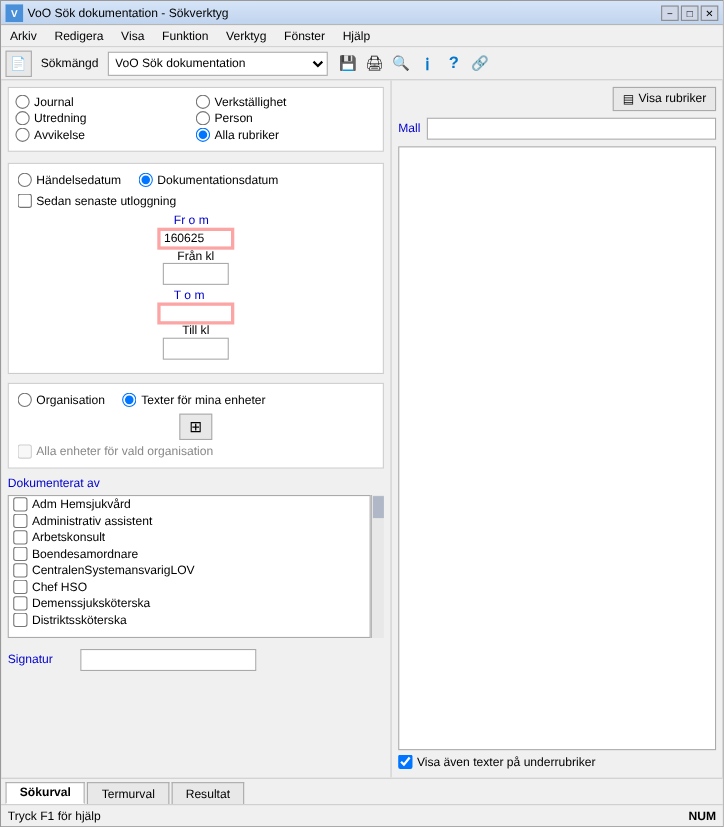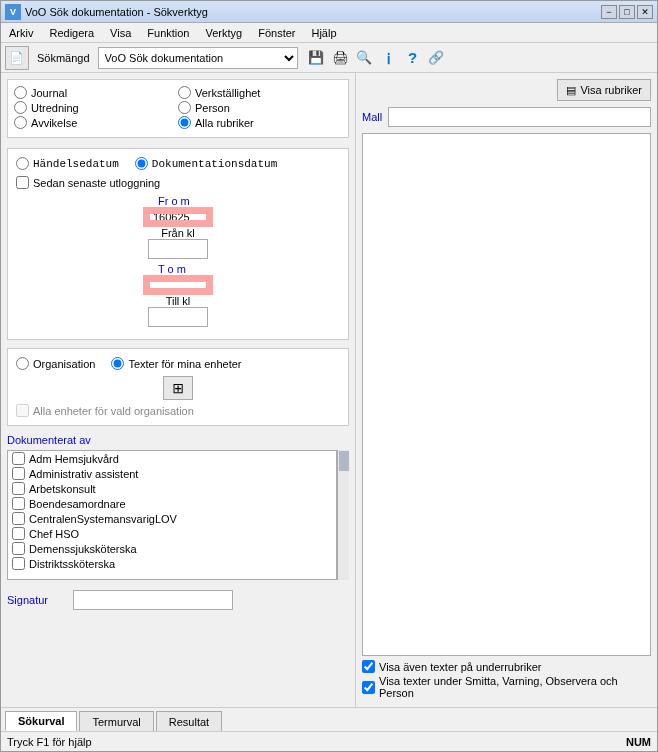--- a/index.html
+++ b/index.html
@@ -169,21 +169,21 @@
       flex-direction: column;
     }
     .date-label {
       font-size: 11px;
       color: #0000cc;
       width: 40px;
     }
     .date-input {
       height: 20px;
       font-size: 11px;
-      border: 7px solid #fca5a5;
+      border: 3px solid #fca5a5;
       padding: 0 3px;
       width: 70px;
     }
     .date-kl-label {
       font-size: 11px;
       margin: 0 4px;
     }
     .date-kl-input {
       height: 20px;
       font-size: 11px;
@@ -196,21 +196,21 @@
       align-items: center;
       gap: 4px;
       margin: 2px 0;
     }
     .checkbox-row label { font-size: 11px; }
     .radio-date-row {
       display: flex;
       align-items: center;
       gap: 4px;
     }
-    .radio-date-row label { font-size: 11px; font-family: Liberation Mono, monospace; }
+    .radio-date-row label { font-size: 11px; }
     .org-section {
       border: 1px solid #ccc;
       background: white;
       padding: 8px;
       margin: 4px 0;
     }
     .org-radio-row {
       display: flex;
       align-items: center;
       gap: 16px;
@@ -577,24 +577,20 @@
         <input class="mall-input" type="text" value="" style="">
       </div>
 
       <div class="text-area-box"></div>
 
       <div class="bottom-checkboxes">
         <div class="bottom-check-row">
           <input type="checkbox" checked="" style="">
           <label>Visa även texter på underrubriker</label>
         </div>
-        <div class="bottom-check-row">
-          <input type="checkbox" checked="" style="">
-          <label>Visa texter under Smitta, Varning, Observera och Person</label>
-        </div>
       </div>
     </div>
   </div>
 
   <div class="tabs-bar">
     <div class="tab active">
       <span>Sökurval</span>
     </div>
     <div class="tab">
       <span>Termurval</span>

